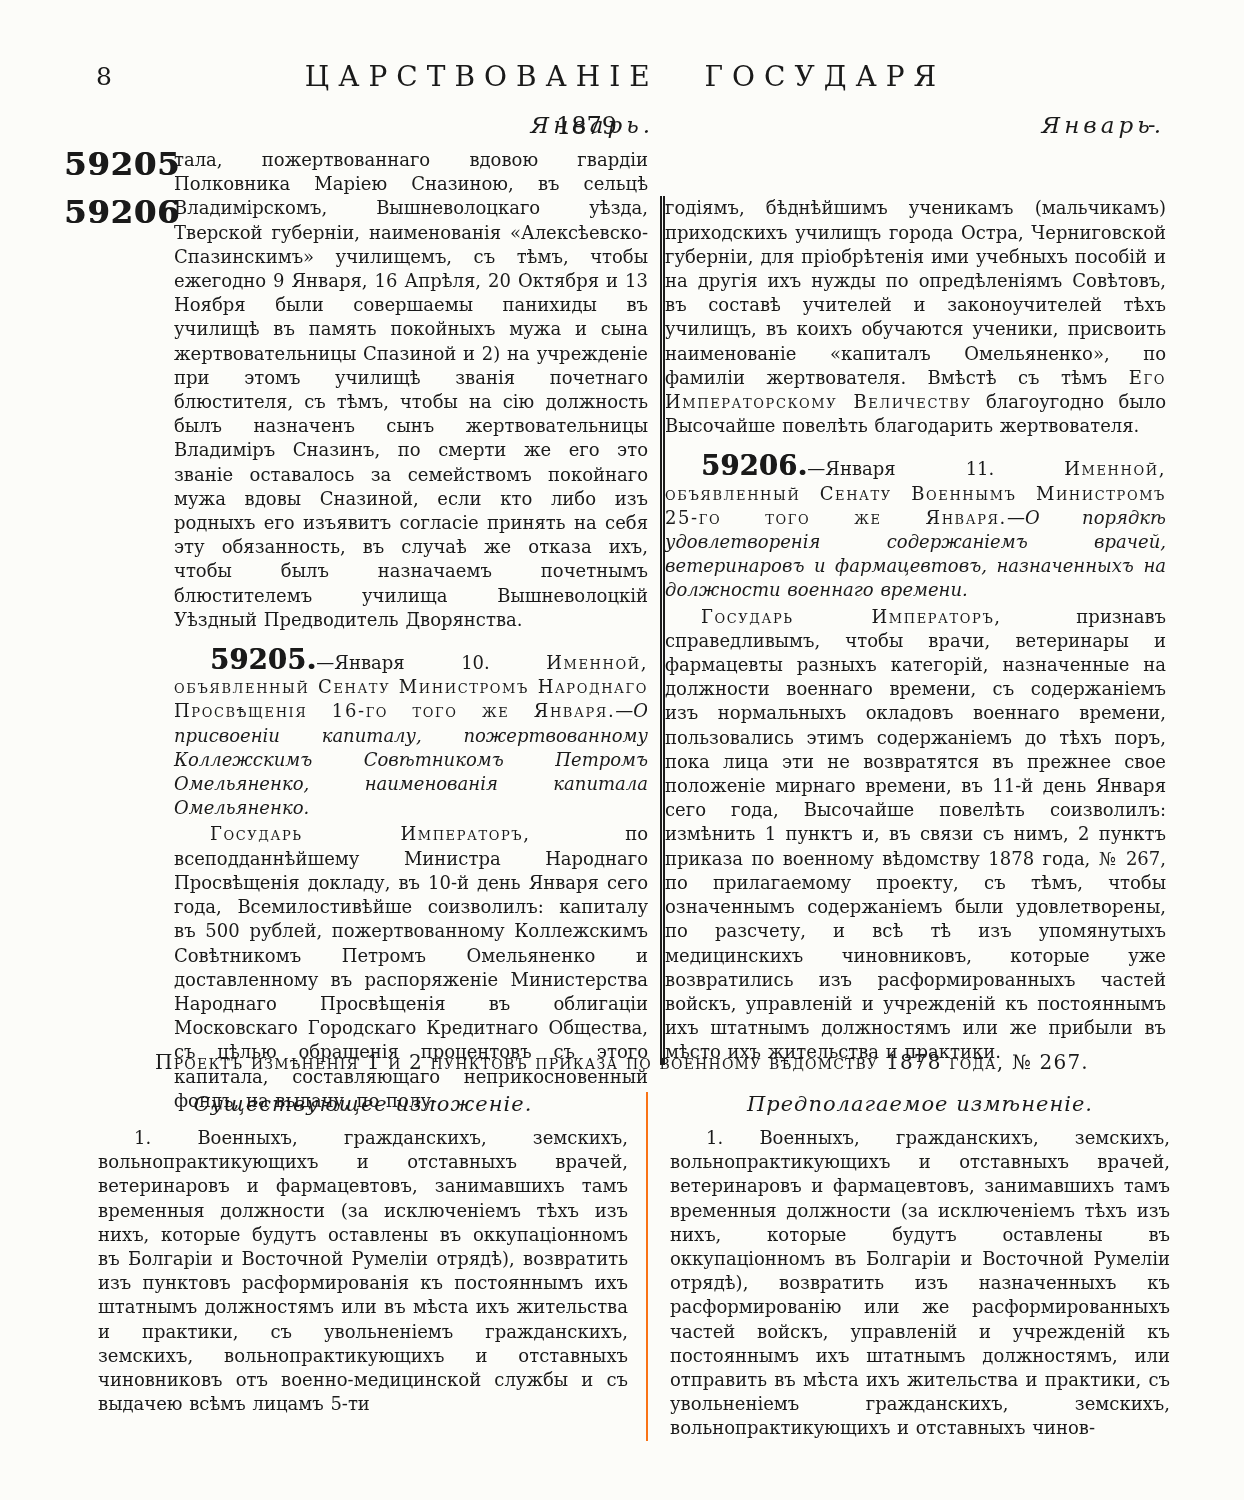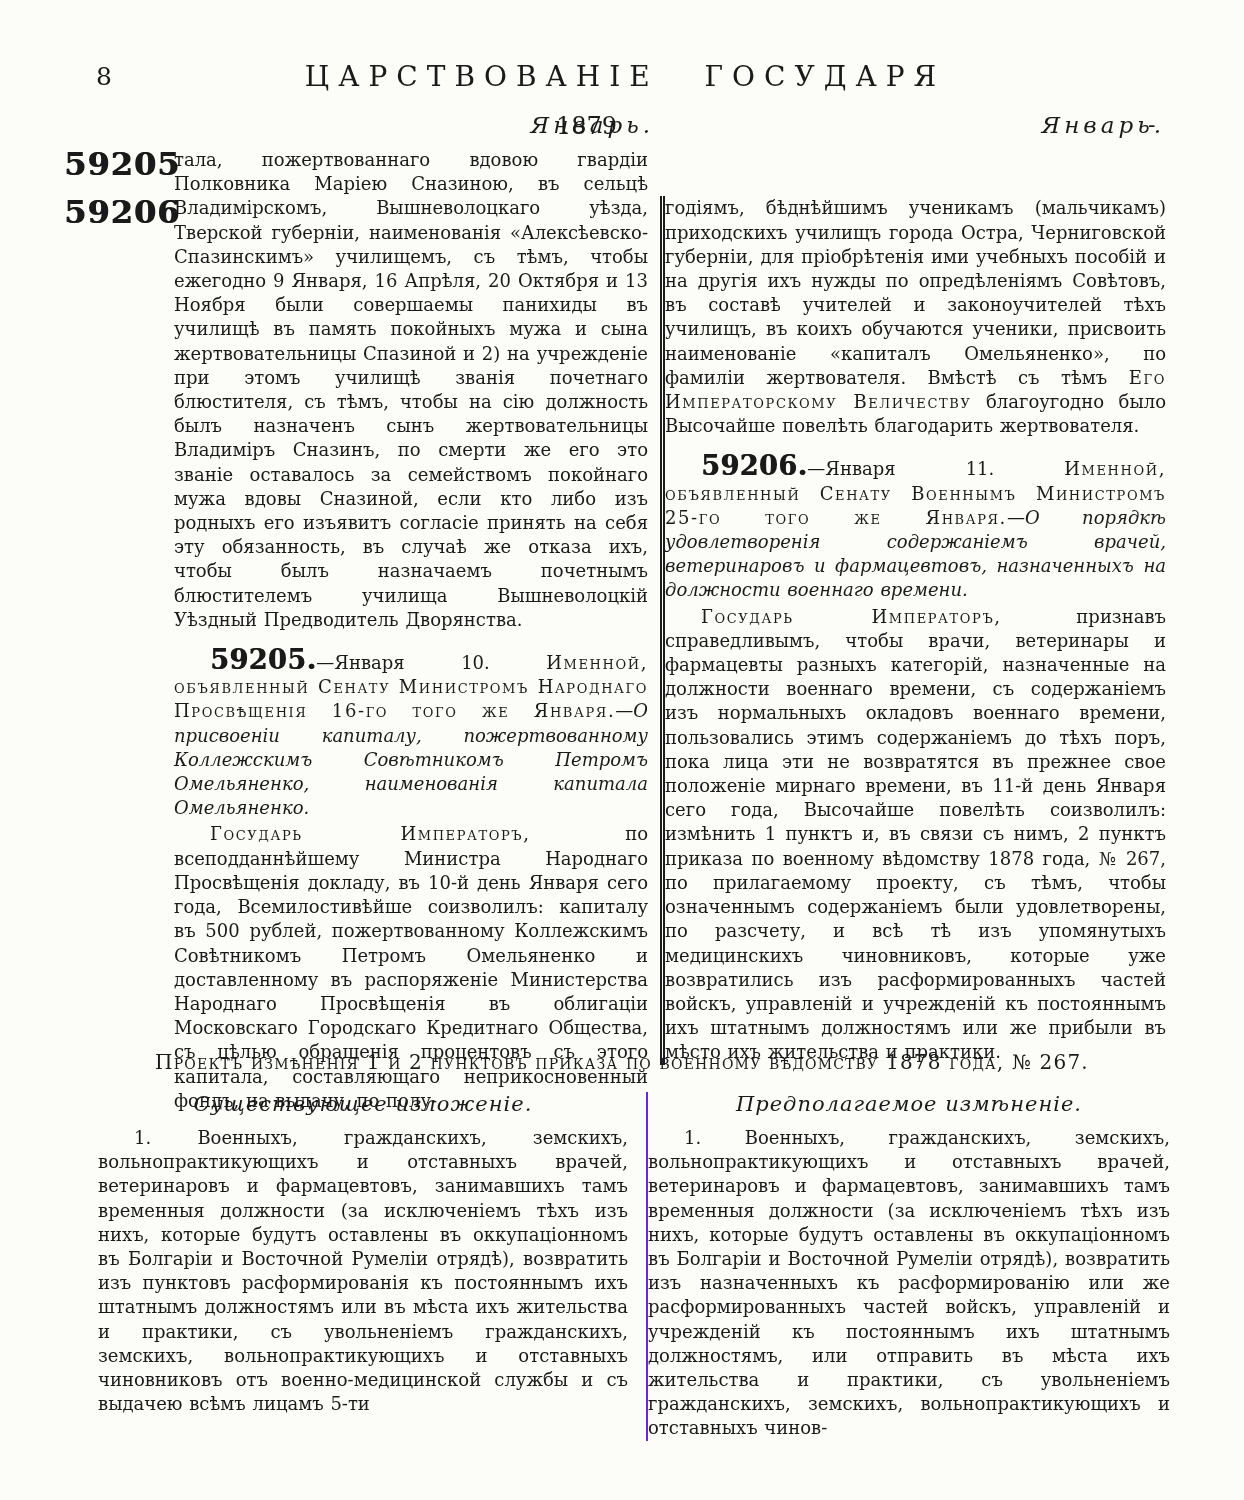--- a/index.html
+++ b/index.html
@@ -86,21 +86,21 @@
     font-variant:small-caps;
     letter-spacing:1.2px;
     white-space:nowrap;
   }
   
   .compare {
     position:absolute; top:1092px; left:98px; width:1072px;
     display:flex; align-items:stretch;
   }
   .ccol-left  { width:548px; padding-right:18px; }
-  .ccol-right { flex:1; border-left:2px solid #6d28d9; }
+  .ccol-right { flex:1; border-left:2px solid #f97316; padding-left:22px; }
   .ccol-head {
     text-align:center;
     font-style:italic;
     font-weight:normal;
     font-size:21px;
     letter-spacing:1px;
     margin-bottom:10px;
   }
 </style>
 </head>

